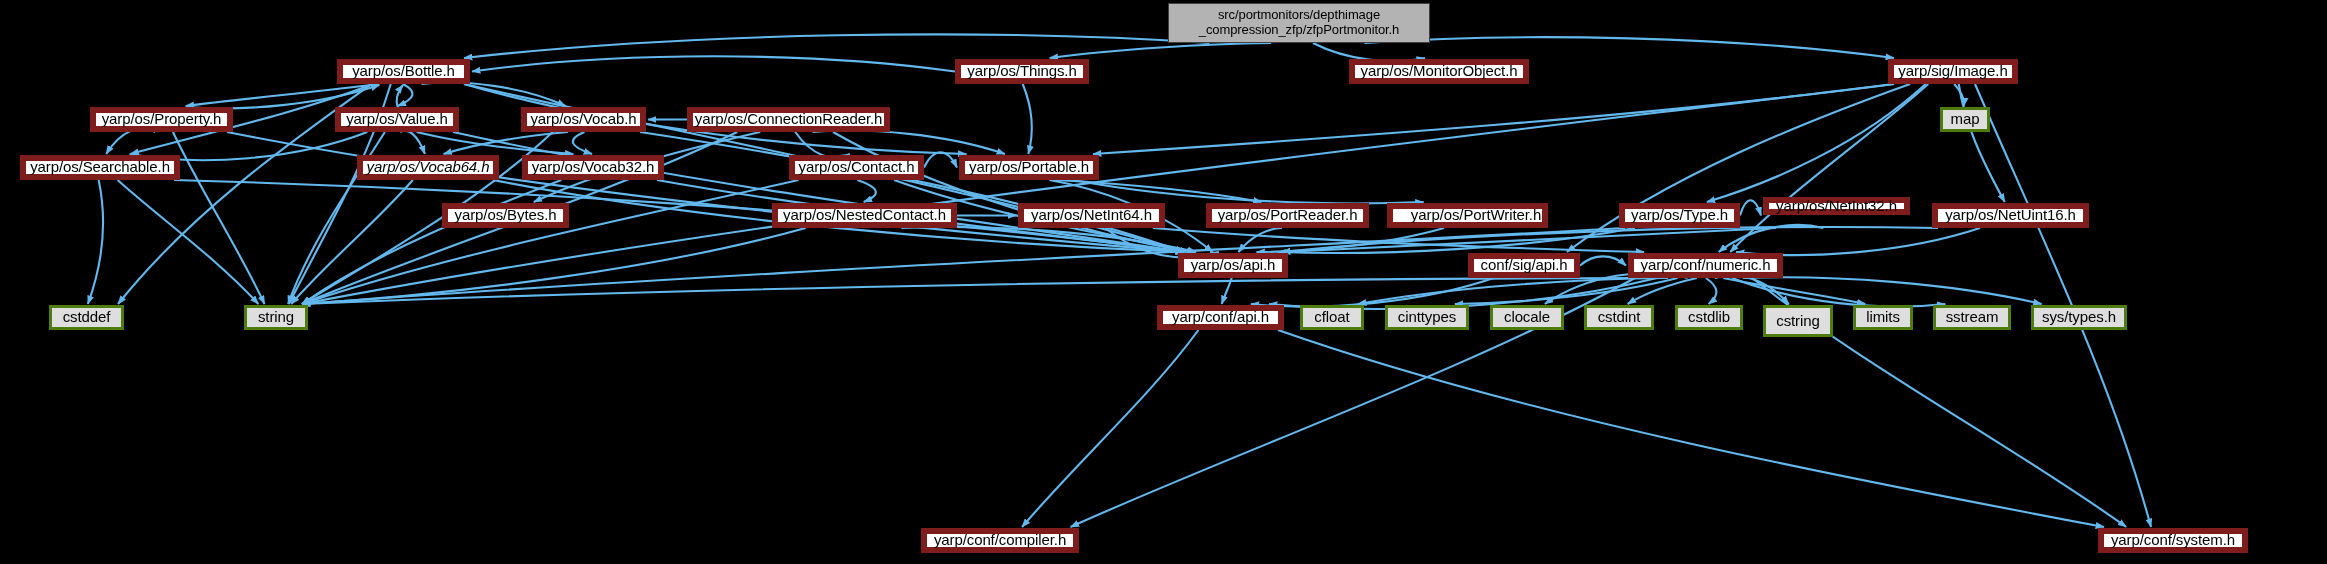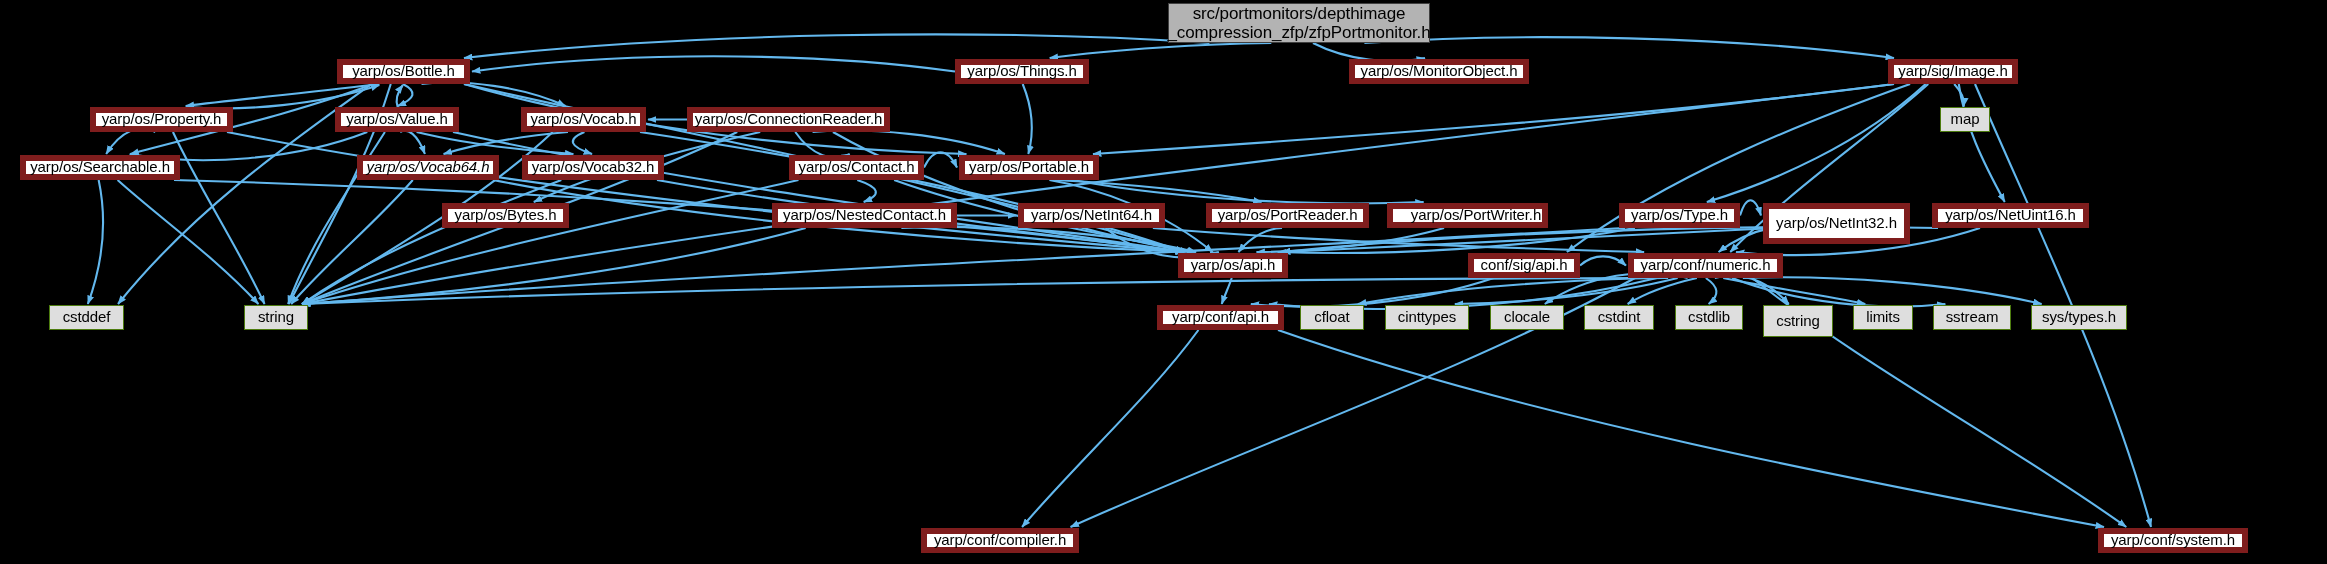--- a/index.html
+++ b/index.html
@@ -25,33 +25,33 @@
     font-size:15px;
     line-height:1.12;
     white-space:pre;
     letter-spacing:-0.1px;
     z-index:5;
   }
   
   .node.root{
     background:#b3b3b3;
     border:1px solid #404040;
-    font-size:17px;
+    font-size:13px;
     padding:3px 17px;
   }
   
   .node.hdr{
     background:#ffffff;
     border:6px solid #7f1d1d;
     padding:2px 7px;
   }
   
   .node.sys{
     background:#dedede;
-    border:1px solid #4d7c0f;
+    border:3px solid #4d7c0f;
     padding:2px 9px;
   }
 </style>
 </head>
 <body>
 
 <div id="graph">
   <svg id="edges" xmlns="http://www.w3.org/2000/svg">
     <defs>
       <marker id="ah" markerWidth="9" markerHeight="7" refX="8.4" refY="3.5" orient="auto" markerUnits="userSpaceOnUse">
@@ -165,21 +165,21 @@
       <div class="node hdr" style="left: 357px; top: 155px; width: 142px; height: 25px; font-style: italic;">yarp/os/Vocab64.h</div>
       <div class="node hdr" style="left: 522px; top: 155px; width: 142px; height: 25px;">yarp/os/Vocab32.h</div>
       <div class="node hdr" style="left: 789px; top: 155px; width: 135px; height: 25px;">yarp/os/Contact.h</div>
       <div class="node hdr" style="left: 959px; top: 155px; width: 140px; height: 25px;">yarp/os/Portable.h</div>
       <div class="node hdr" style="left: 442px; top: 203px; width: 127px; height: 25px;">yarp/os/Bytes.h</div>
       <div class="node hdr" style="left: 772px; top: 203px; width: 185px; height: 25px;">yarp/os/NestedContact.h</div>
       <div class="node hdr" style="left: 1018px; top: 203px; width: 147px; height: 25px;">yarp/os/NetInt64.h</div>
       <div class="node hdr" style="left: 1206px; top: 203px; width: 163px; height: 25px;">yarp/os/PortReader.h</div>
       <div class="node hdr" style="left: 1387px; top: 203px; width: 161px; height: 25px; padding-left: 24px;">yarp/os/PortWriter.h</div>
       <div class="node hdr" style="left: 1619px; top: 203px; width: 121px; height: 25px;">yarp/os/Type.h</div>
-      <div class="node hdr" style="left: 1763px; top: 203px; width: 147px; height: 41px;">yarp/os/NetInt32.h</div>
+      <div class="node hdr" style="left: 1763px; top: 197px; width: 147px; height: 18px;">yarp/os/NetInt32.h</div>
       <div class="node hdr" style="left: 1932px; top: 203px; width: 157px; height: 25px;">yarp/os/NetUint16.h</div>
       <div class="node hdr" style="left: 1178px; top: 253px; width: 110px; height: 25px;">yarp/os/api.h</div>
       <div class="node hdr" style="left: 1468px; top: 253px; width: 112px; height: 25px;">conf/sig/api.h</div>
       <div class="node hdr" style="left: 1628px; top: 253px; width: 155px; height: 25px;">yarp/conf/numeric.h</div>
       <div class="node sys" style="left: 49px; top: 305px; width: 75px; height: 25px;">cstddef</div>
       <div class="node sys" style="left: 244px; top: 305px; width: 64px; height: 25px;">string</div>
       <div class="node hdr" style="left: 1157px; top: 305px; width: 127px; height: 25px;">yarp/conf/api.h</div>
       <div class="node sys" style="left: 1300px; top: 305px; width: 64px; height: 25px;">cfloat</div>
       <div class="node sys" style="left: 1385px; top: 305px; width: 84px; height: 25px;">cinttypes</div>
       <div class="node sys" style="left: 1490px; top: 305px; width: 74px; height: 25px;">clocale</div>

